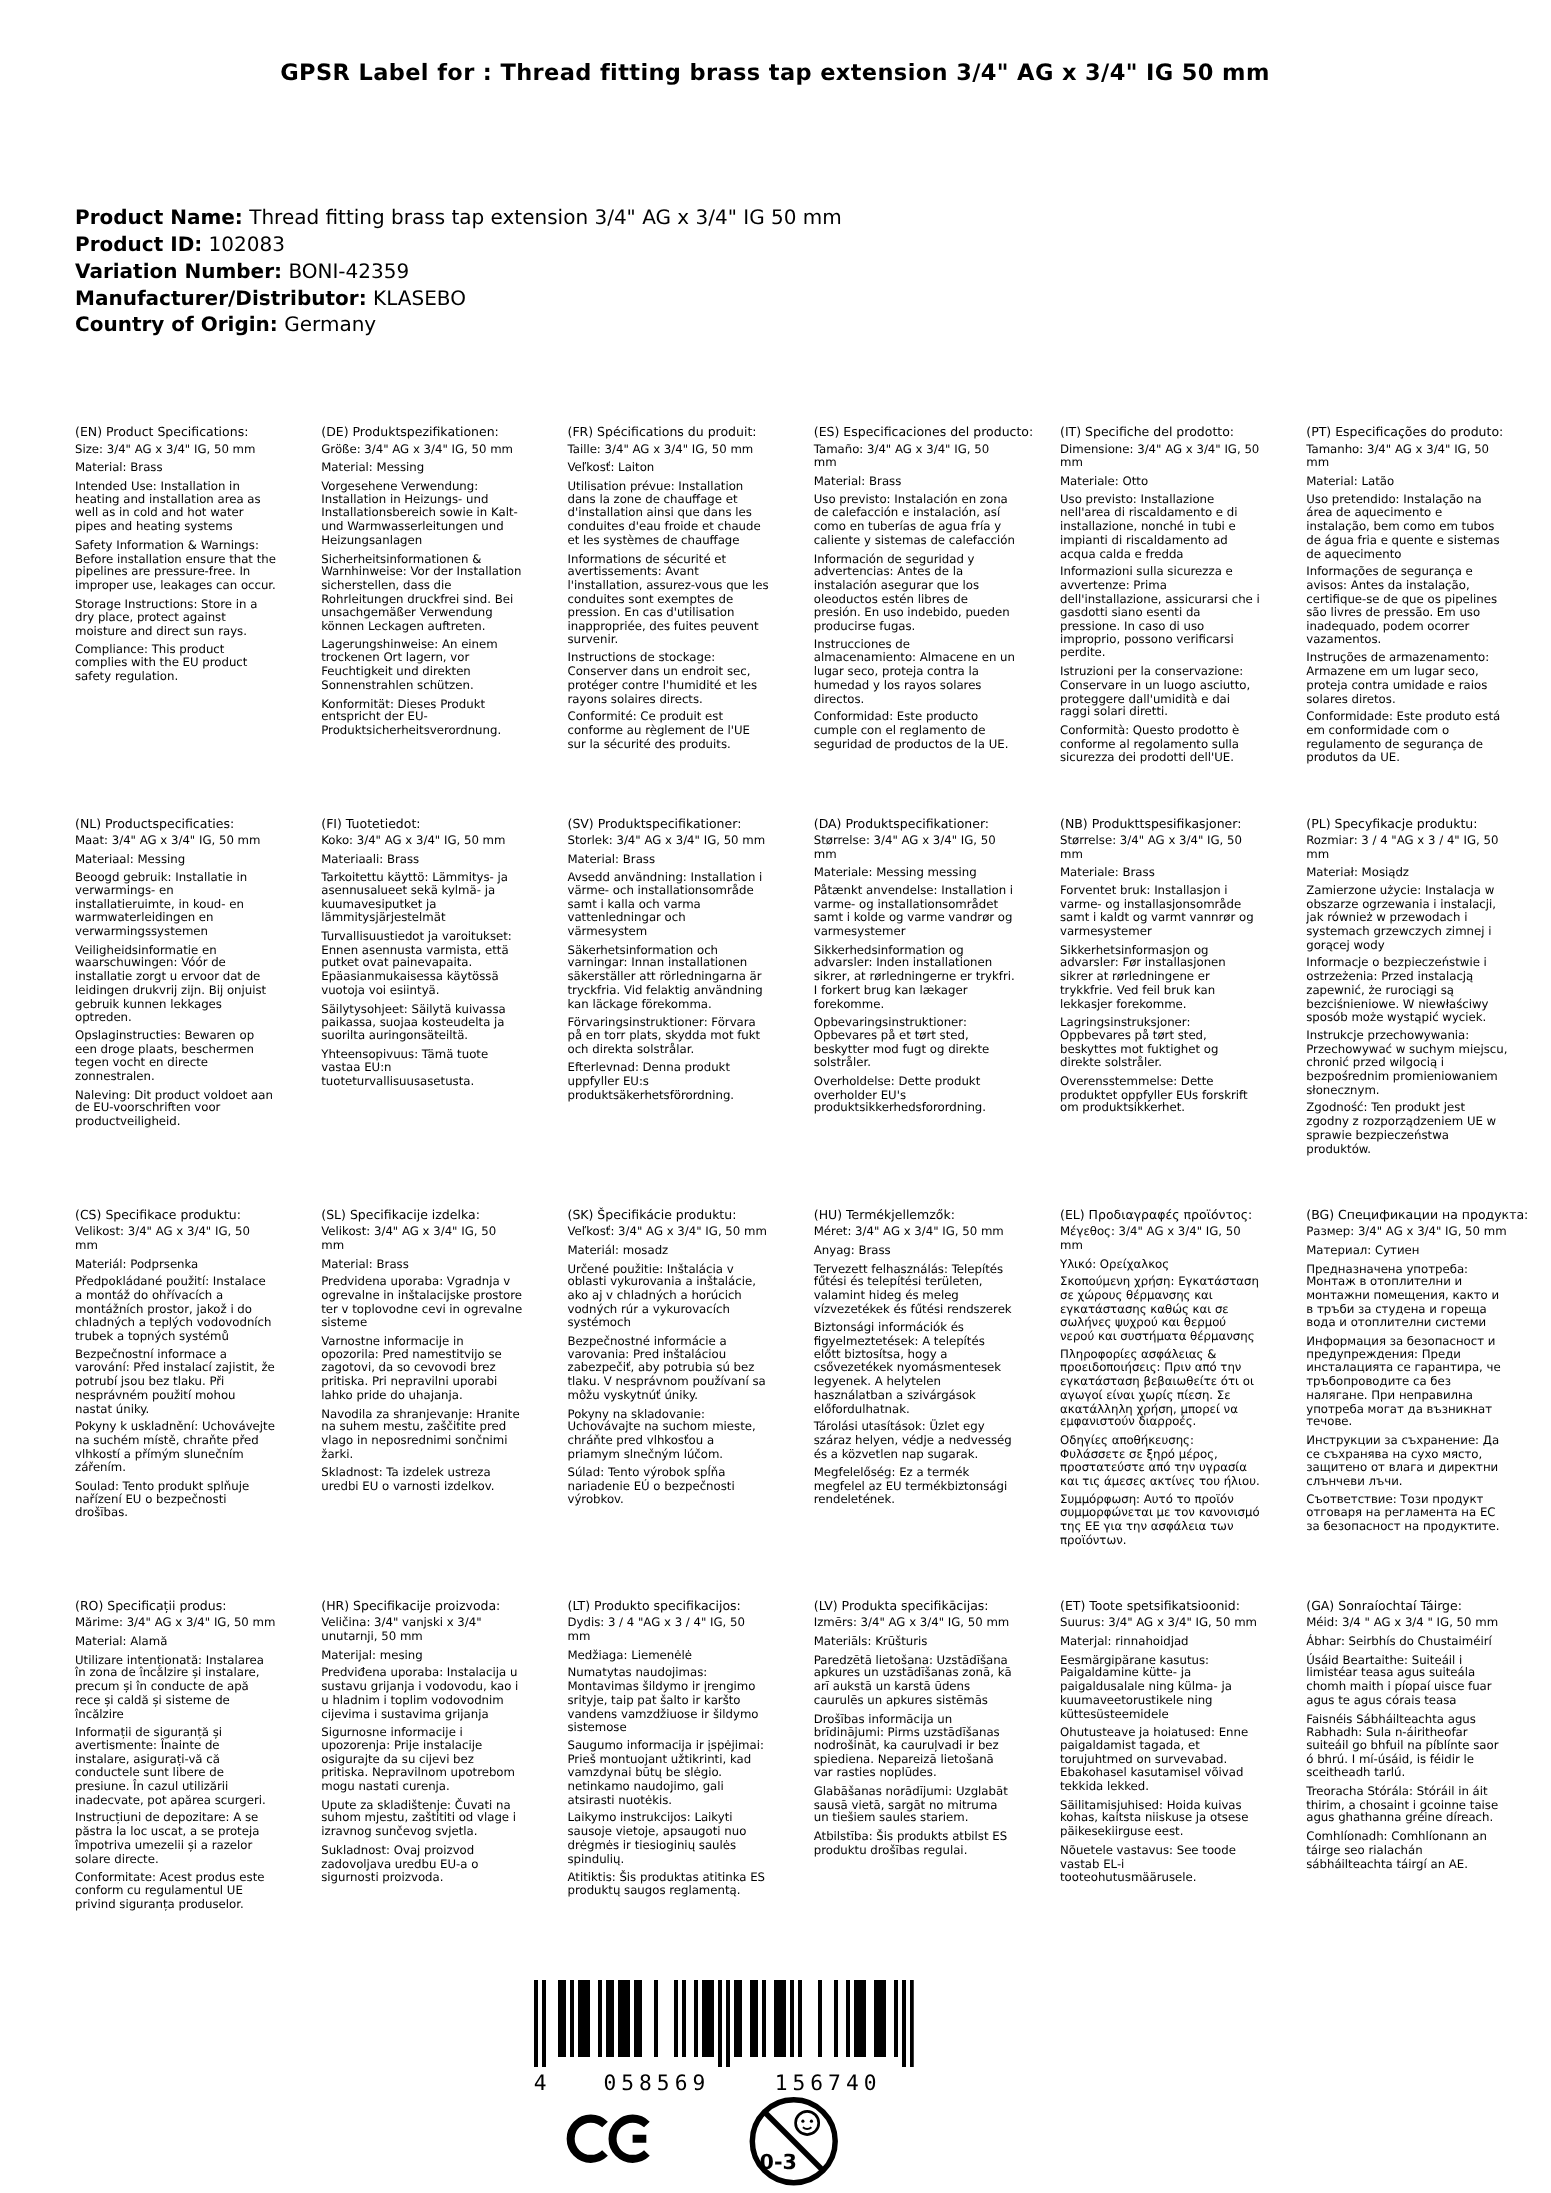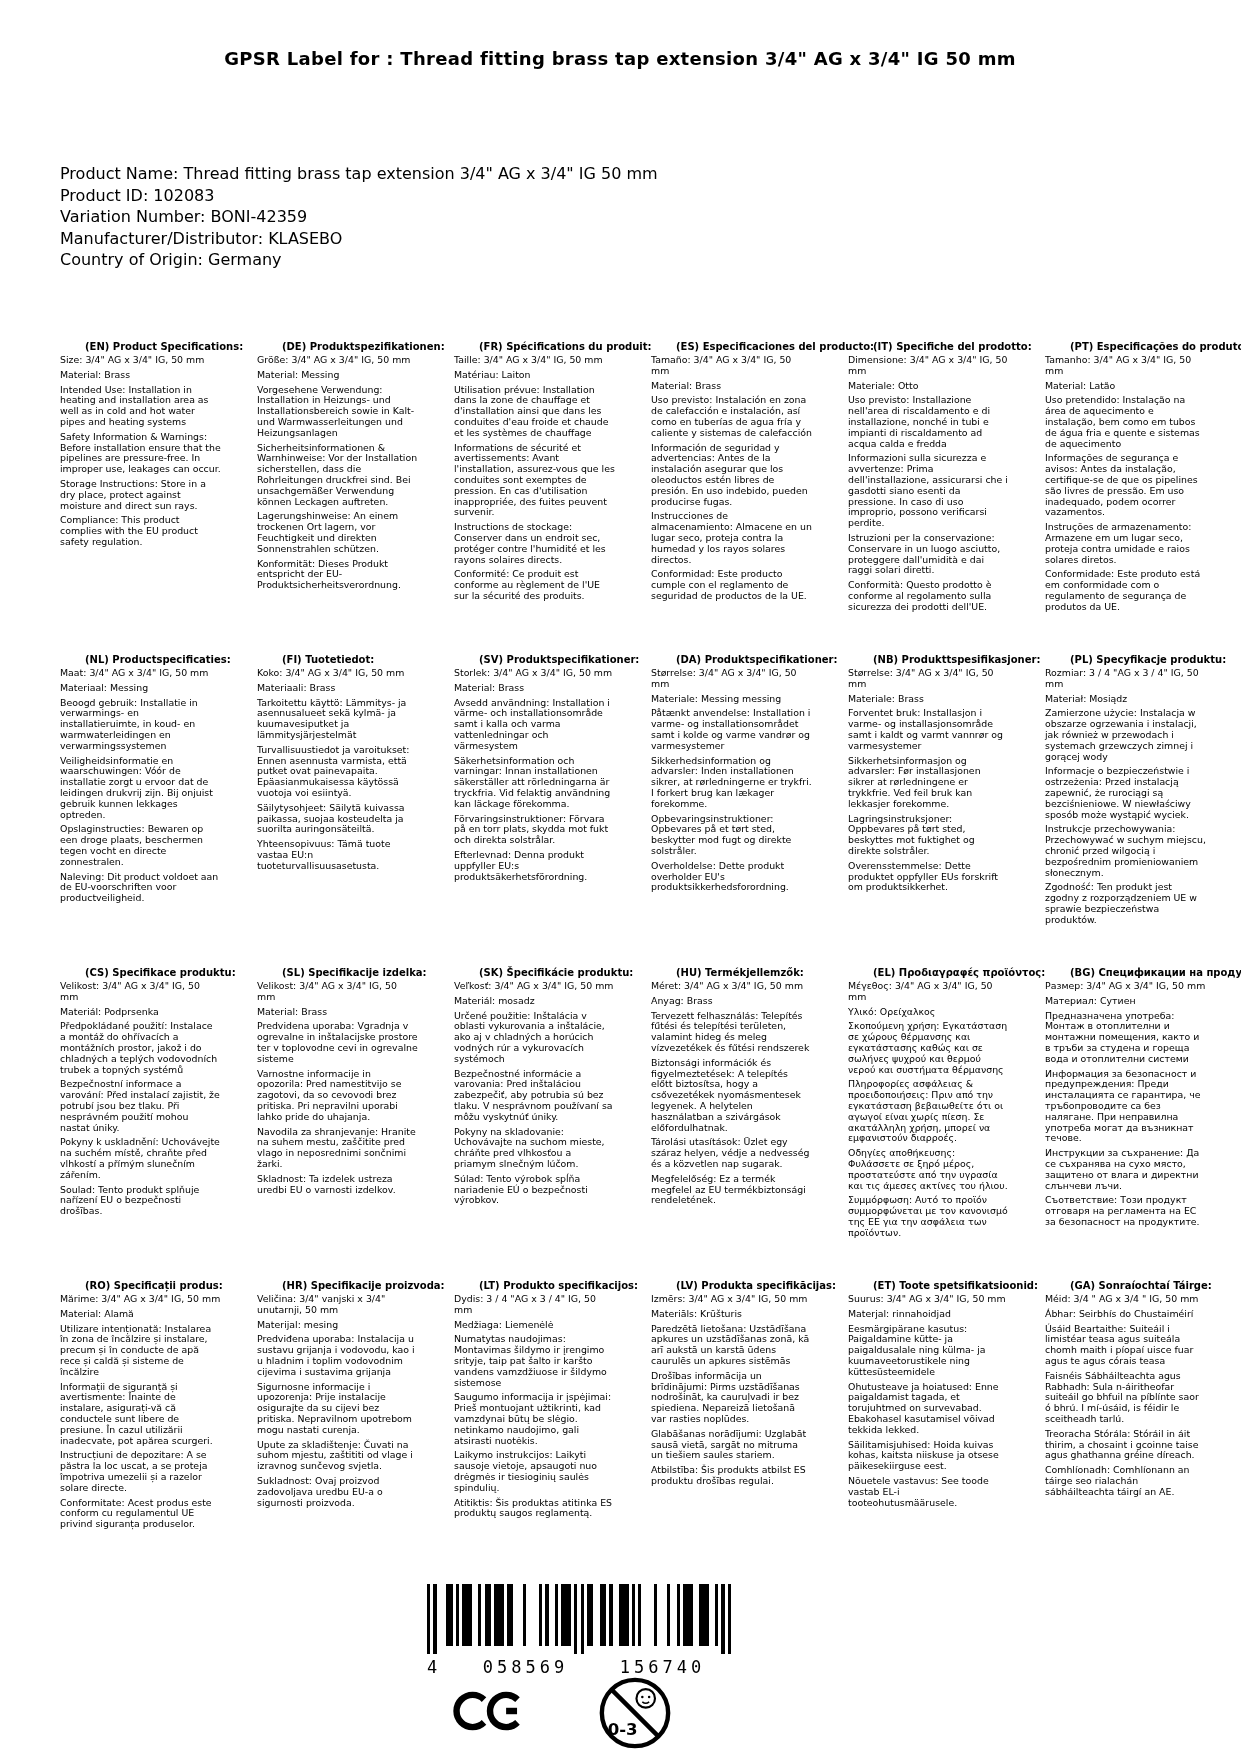--- a/index.html
+++ b/index.html
@@ -22,38 +22,37 @@
     font-size: 18px;
     font-weight: 700;
     line-height: 1.42;
     letter-spacing: 0.3px;
   }
   .product-info {
     position: absolute;
     top: 163px; left: 60px; width: 1130px;
   }
   .field { font-size: 16px; line-height: 21.5px; }
-  .f-label { font-weight: 400; }
+  .f-label { font-weight: 700; }
   .lang-grid {
     position: absolute;
     top: 341px; left: 60px; width: 1170px;
     display: grid;
     grid-template-columns: repeat(6, 183px);
     column-gap: 14px;
     grid-auto-rows: 313px;
     align-items: start;
   }
   .lang-block { width: 183px; }
   .lang-heading {
     font-size: 10px;
-    font-weight: 700;
+    font-weight: 400;
     line-height: 12px;
     white-space: nowrap;
     margin-bottom: 2px;
-    margin-left: 25px;
   }
   .lang-p {
     margin: 0 0 4px 0;
     font-size: 9.4px;
     line-height: 10.8px;
     padding-right: 22px;
   }
   .barcode { position: absolute; left: 427px; top: 1584px; width: 304px; }
   .barcode-bars { width: 100%; height: 70px; display: block; }
   .barcode-digits {
@@ -105,21 +104,21 @@
         <p class="lang-p">Material: Messing</p>
         <p class="lang-p">Vorgesehene Verwendung: Installation in Heizungs- und Installationsbereich sowie in Kalt- und Warmwasserleitungen und Heizungsanlagen</p>
         <p class="lang-p">Sicherheitsinformationen &amp; Warnhinweise: Vor der Installation sicherstellen, dass die Rohrleitungen druckfrei sind. Bei unsachgemäßer Verwendung können Leckagen auftreten.</p>
         <p class="lang-p">Lagerungshinweise: An einem trockenen Ort lagern, vor Feuchtigkeit und direkten Sonnenstrahlen schützen.</p>
         <p class="lang-p">Konformität: Dieses Produkt entspricht der EU-Produktsicherheitsverordnung.</p>
       </div>
 
   <div class="lang-block">
     <div class="lang-heading">(FR) Spécifications du produit:</div>
   <p class="lang-p">Taille: 3/4" AG x 3/4" IG, 50 mm</p>
-        <p class="lang-p">Matériau: Laiton</p>
+        <p class="lang-p">Veľkosť: Laiton</p>
         <p class="lang-p">Utilisation prévue: Installation dans la zone de chauffage et d'installation ainsi que dans les conduites d'eau froide et chaude et les systèmes de chauffage</p>
         <p class="lang-p">Informations de sécurité et avertissements: Avant l'installation, assurez-vous que les conduites sont exemptes de pression. En cas d'utilisation inappropriée, des fuites peuvent survenir.</p>
         <p class="lang-p">Instructions de stockage: Conserver dans un endroit sec, protéger contre l'humidité et les rayons solaires directs.</p>
         <p class="lang-p">Conformité: Ce produit est conforme au règlement de l'UE sur la sécurité des produits.</p>
       </div>
 
   <div class="lang-block">
     <div class="lang-heading">(ES) Especificaciones del producto:</div>
   <p class="lang-p">Tamaño: 3/4" AG x 3/4" IG, 50 mm</p>
         <p class="lang-p">Material: Brass</p>

